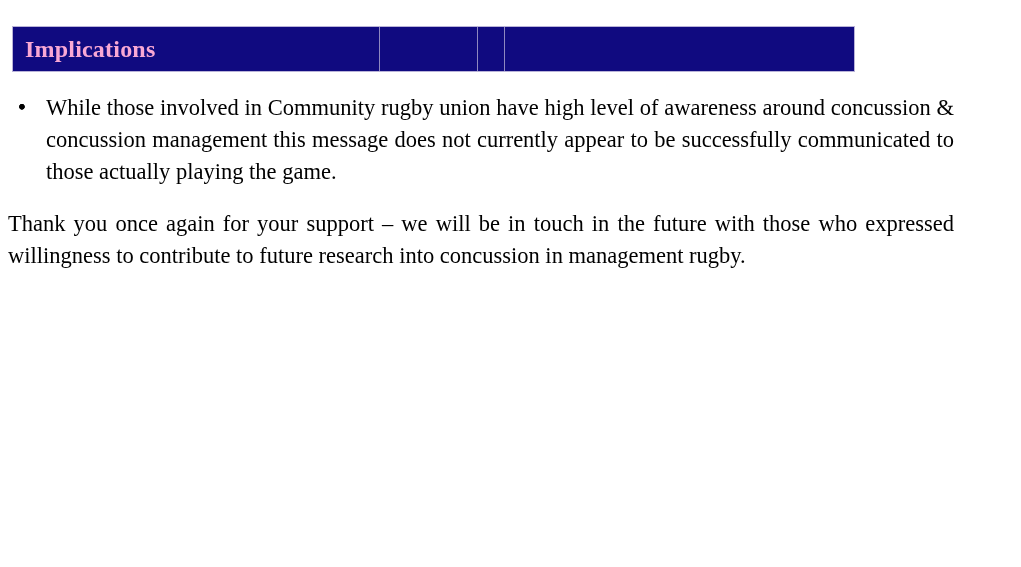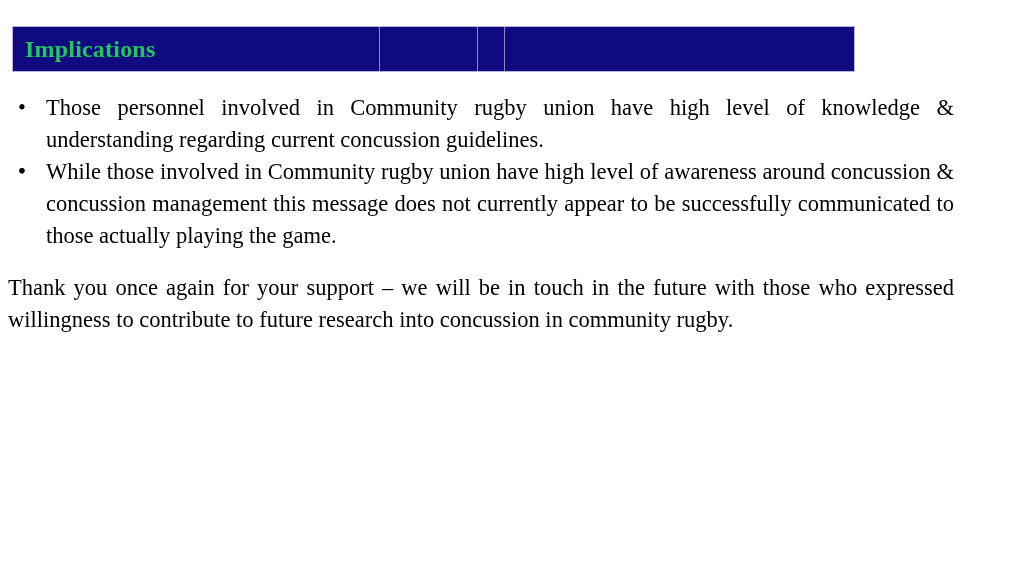--- a/index.html
+++ b/index.html
@@ -25,21 +25,21 @@
     height: 46px;
     background: #100A80;
     border: 1px solid #b9b3d8;
     box-sizing: border-box;
   }
   .title-bar-text {
     position: absolute;
     left: 12px;
     top: 50%;
     transform: translateY(-50%);
-    color: #22c55e;
+    color: #f9a8d4;
     font-family: "Liberation Serif", "DejaVu Serif", serif;
     font-weight: bold;
     font-size: 24px;
     letter-spacing: 0.2px;
     line-height: 1;
     white-space: nowrap;
     text-align: center;
   }
   .cell-divider {
     position: absolute;
@@ -105,32 +105,31 @@
   <div class="cell-divider d2"></div>
   <div class="cell-divider d3"></div>
   <div class="title-bar-text">Implications</div>
 </div>
 
 <div class="content">
 
   <ul class="bullets">
     <li>
       <span class="bullet-mark">•</span>
-      <span>Those personnel involved in Community rugby union have high level of knowledge &amp; understanding regarding current concussion guidelines.</span>
     </li>
     <li>
       <span class="bullet-mark">•</span>
     </li>
     <li>
       <span class="bullet-mark">•</span>
       <span>While those involved in Community rugby union have high level of awareness around concussion &amp; concussion management this message does not currently appear to be successfully communicated to those actually playing the game.</span>
     </li>
   </ul>
 
-  <div class="closing-para">Thank you once again for your support – we will be in touch in the future with those who expressed willingness to contribute to future research into concussion in community rugby.</div>
+  <div class="closing-para">Thank you once again for your support – we will be in touch in the future with those who expressed willingness to contribute to future research into concussion in management rugby.</div>
 </div>
 
 <div class="logo-strip">
 
   
   
 
   
   
 

